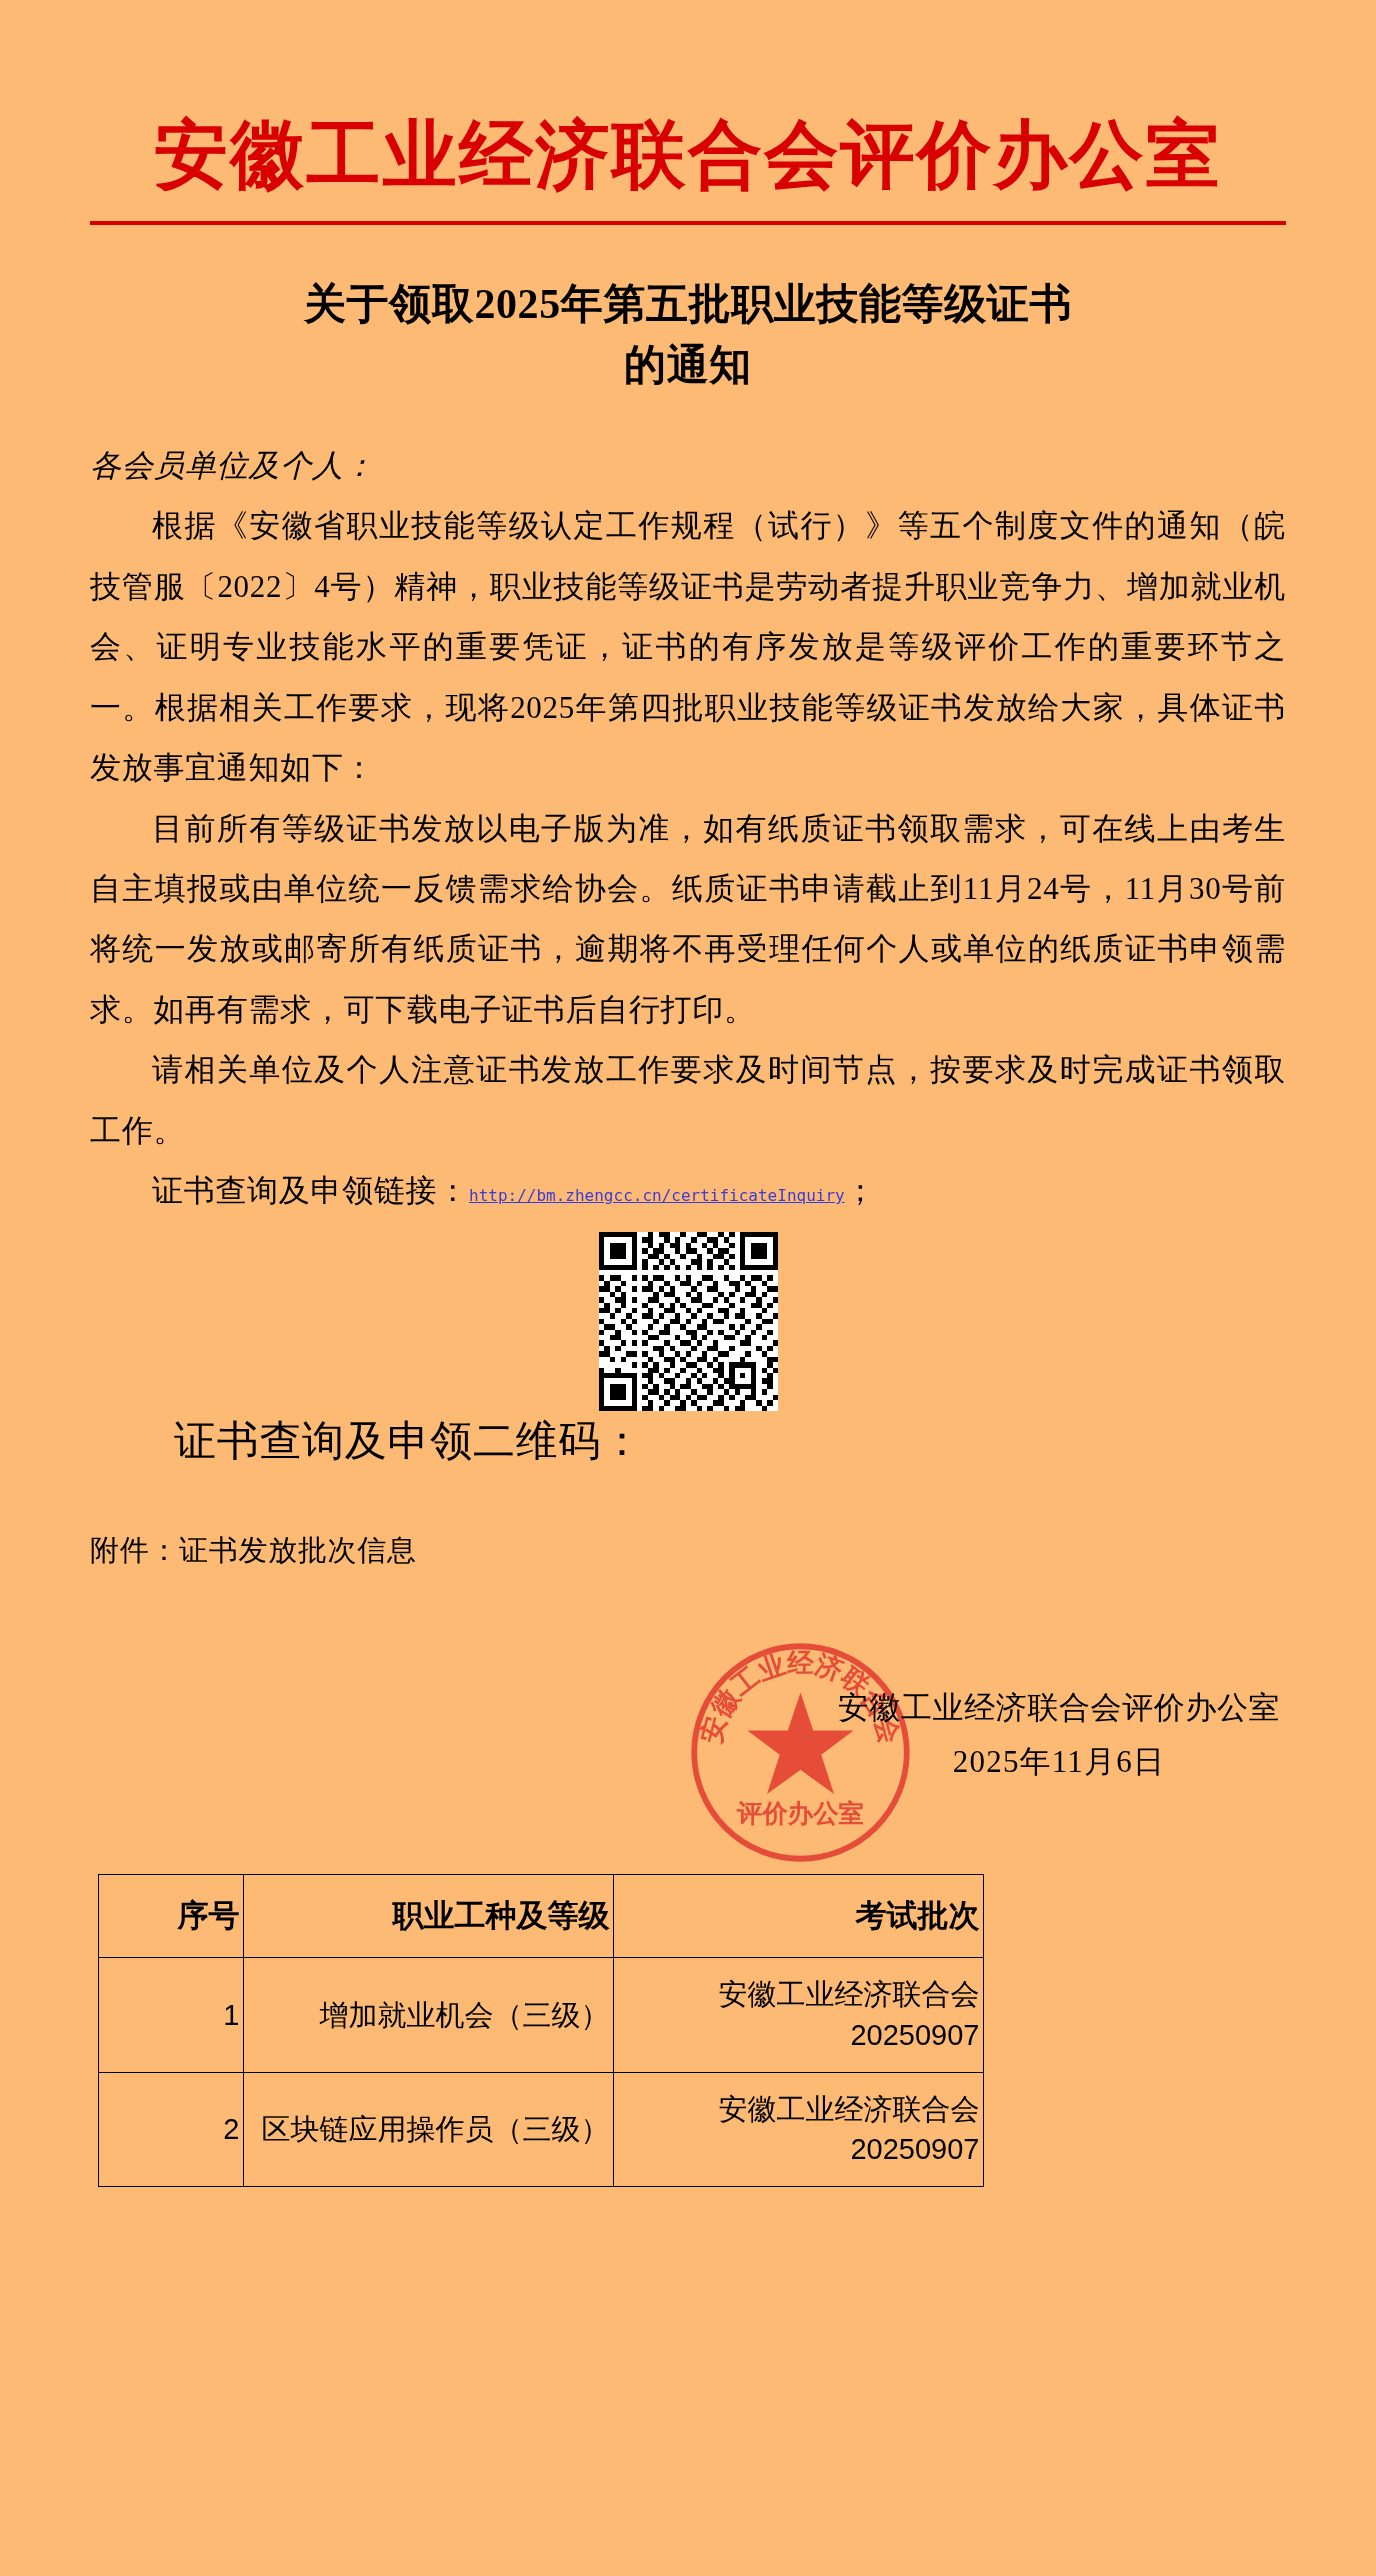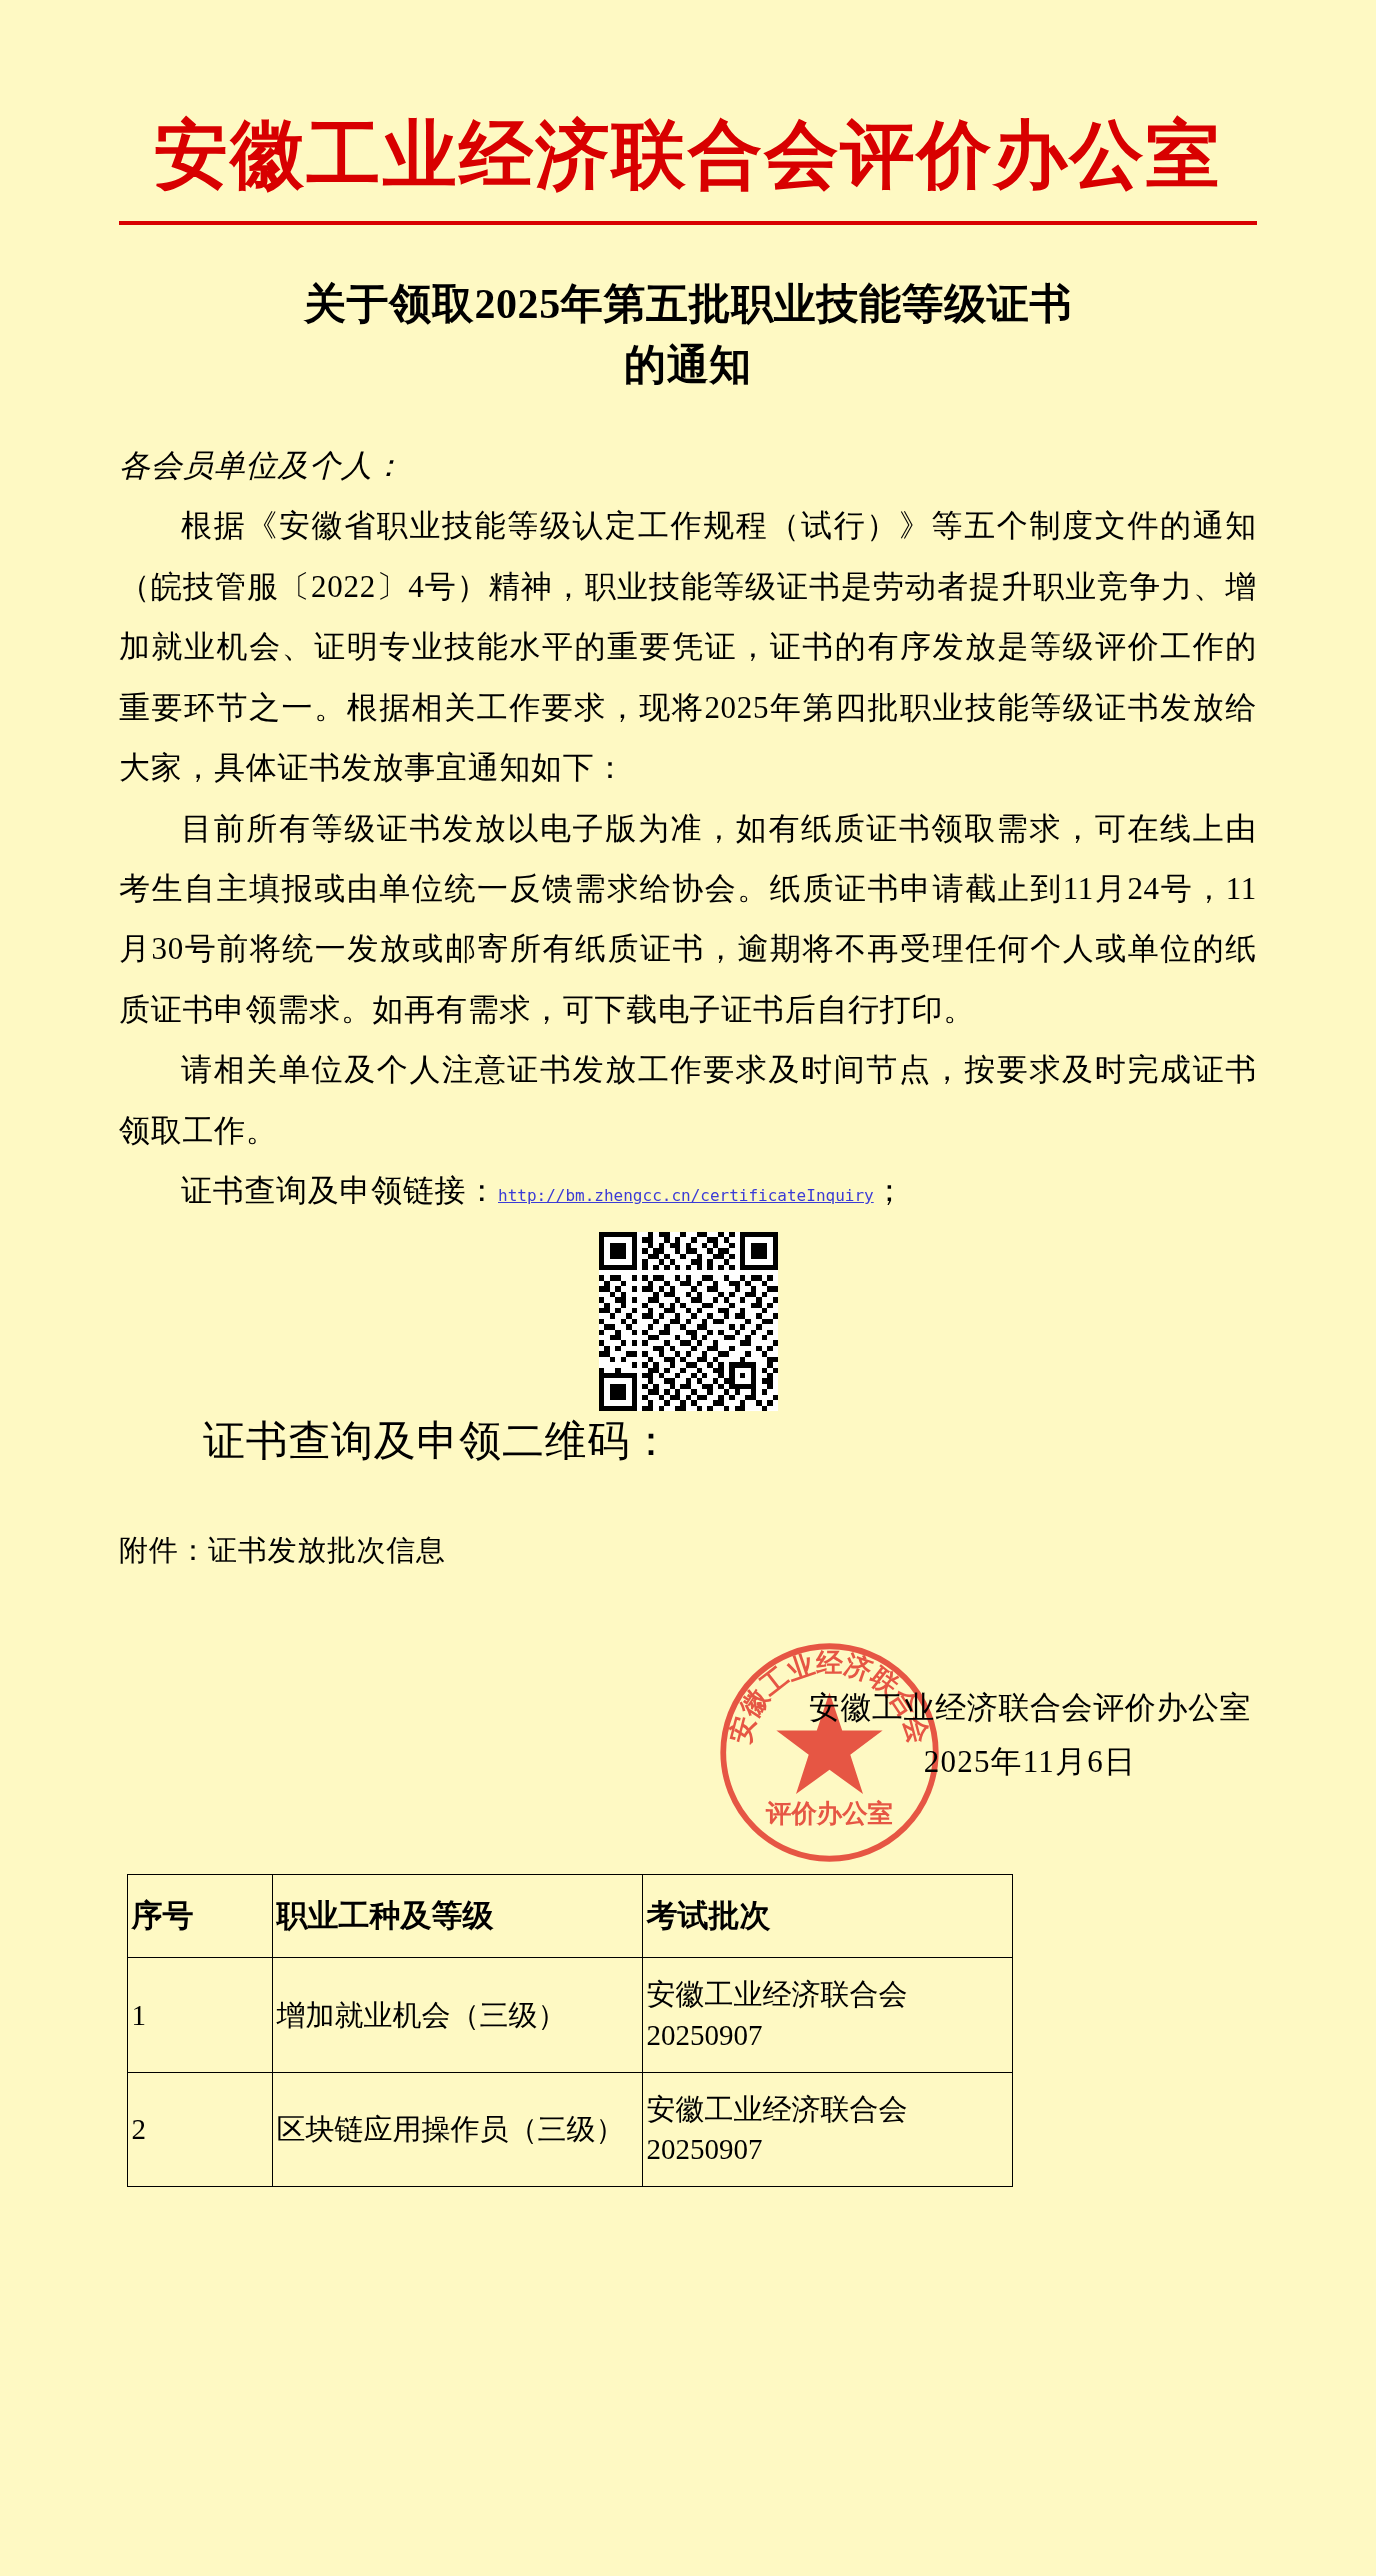--- a/index.html
+++ b/index.html
@@ -10,23 +10,23 @@
   body {
     width: 1376px;
     font-family: "Liberation Serif", "DejaVu Serif", serif;
     color: #000000;
     -webkit-font-smoothing: antialiased;
   }
   .page {
     position: relative;
     width: 1376px;
     min-height: 2576px;
-    background: #fef9c3;
+    background: #fdba74;
     box-sizing: border-box;
-    padding: 0 119px;
+    padding: 0 90px;
   }
   
   .masthead {
     text-align: center;
     padding-top: 113px;
   }
   .masthead-title {
     font-family: "Liberation Serif", "DejaVu Serif", serif;
     font-weight: bold;
     color: #d80000;
@@ -137,23 +137,23 @@
     padding-bottom: 69px;
   }
   table.info {
     border-collapse: collapse;
     width: 884px;
     margin-left: 8px;
     table-layout: fixed;
   }
   table.info td, table.info th {
     border: 1.7px solid #000000;
-    text-align: left;
+    text-align: right;
     vertical-align: middle;
-    font-family: Liberation Serif, serif;
+    font-family: Liberation Sans, sans-serif;
     font-size: 29px;
     padding: 16px 3.5px;
     line-height: 1.4;
   }
   table.info thead th {
     font-weight: bold;
     font-size: 31px;
     padding: 19.7px 3.5px;
   }
   table.info col.c1 { width: 145px; }

